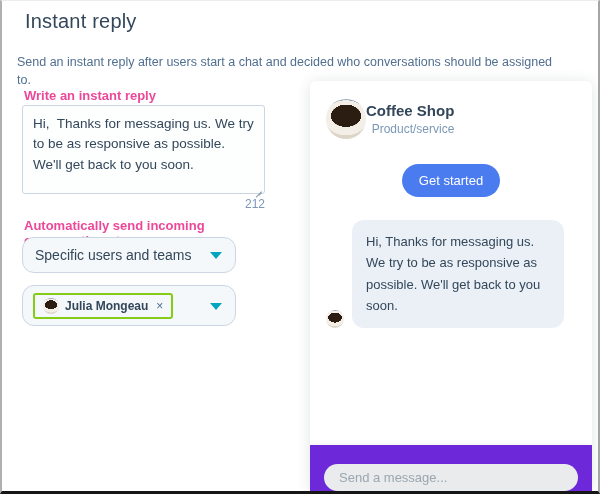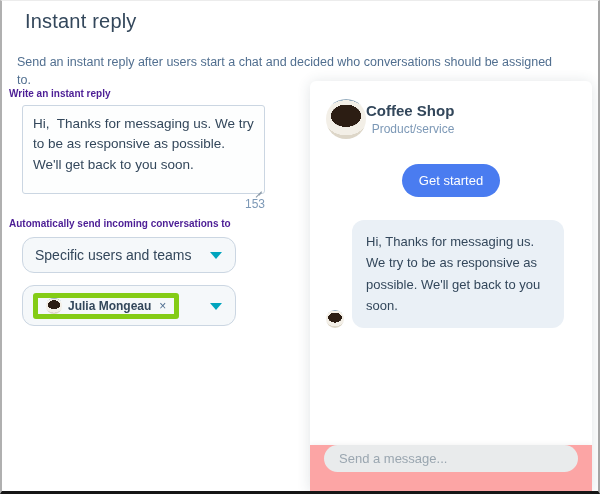--- a/index.html
+++ b/index.html
@@ -17,22 +17,22 @@
   
   .page-title {
     position:absolute; left:23px; top:9px;
     font-size:20px; font-weight:400; color:#33475b; letter-spacing:.2px;
   }
   .page-subtitle {
     position:absolute; left:15px; top:53px; right:30px;
     font-size:12.5px; color:#516f90; line-height:1.4;
   }
   .field-label {
-    position:absolute; left:7px;
-    font-size:10px; font-weight:700; color:#4c1d95;
+    position:absolute; left:22px;
+    font-size:13px; font-weight:700; color:#ec4899;
   }
   .label-reply  { top:87px; }
   .label-assign { top:217px; width:260px; }
 
   .reply-textarea {
     position:absolute; left:20px; top:104px; width:243px; height:89px;
     border:1px solid #cbd6e2; border-radius:3px; background:#fdfefe;
     padding:8px 10px; resize:none; outline:none;
     font-family:"Liberation Sans", sans-serif;
     font-size:13.5px; line-height:1.5; color:#33475b;
@@ -63,21 +63,21 @@
   .select-value  { font-size:14px; color:#33475b; }
   .caret {
     position:absolute; right:13px; top:50%; margin-top:-3px;
     width:0; height:0;
     border-left:6px solid transparent; border-right:6px solid transparent;
     border-top:7px solid #00a4bd;
   }
 
   .chip {
     display:flex; align-items:center; gap:6px;
-    background:#f5f8fa; border:5px solid #84cc16; border-radius:3px;
+    background:#f5f8fa; border:2px solid #84cc16; border-radius:3px;
     height:26px; padding:0 8px;
   }
   .chip-name { font-size:12px; font-weight:700; color:#33475b; }
   .chip-x { font-size:12px; color:#506e91; cursor:pointer; padding-left:2px; }
 
   .coffee-avatar {
     border-radius:50%; flex:none;
     background:
       radial-gradient(ellipse 38% 28% at 50% 42%, #2c1d13 0 99%, rgba(0,0,0,0) 100%),
       radial-gradient(ellipse 54% 44% at 50% 47%, #f3efe7 0 99%, rgba(0,0,0,0) 100%),
@@ -111,22 +111,22 @@
     font-family:"Liberation Sans", sans-serif;
   }
 
   .agent-row { display:flex; align-items:flex-end; gap:8px; margin-top:23px; }
   .agent-bubble {
     background:#eaf0f6; color:#33475b; font-size:13px; line-height:1.65;
     padding:11px 14px; border-radius:12px; max-width:212px;
   }
 
   .chat-footer {
-    height:46px; background:#fca5a5; flex:none;
-    display:flex; align-items:flex-start; padding:0 14px;
+    height:46px; background:#6d28d9; flex:none;
+    display:flex; align-items:flex-end; padding:0 14px;
     box-shadow:0 -1px 5px rgba(0,0,0,.05);
   }
   .chat-input {
     flex:1; height:27px; border:none; outline:none;
     border-radius:14px; background:#e9ebec; padding:0 15px;
     font-family:"Liberation Sans", sans-serif;
     font-size:13px; color:#33475b;
   }
   .chat-input::placeholder { color:#9aa6b0; }
 </style>
@@ -139,21 +139,21 @@
   <p class="page-subtitle">Send an instant reply after users start a chat and decided who conversations should be assigned to.</p>
 
   <label class="field-label label-reply">Write an instant reply</label>
 
   <textarea class="reply-textarea" style="">Hi,  Thanks for messaging us. We try to be as responsive as possible. We'll get back to you soon.</textarea>
   <div class="resize-handle">
       <span class="l1"></span>
       <span class="l2"></span>
     </div>
 
-  <div class="char-count">153</div>
+  <div class="char-count">212</div>
 
   <label class="field-label label-assign">Automatically send incoming conversations to</label>
 
   <div class="select select-single">
     <span class="select-value">Specific users and teams</span>
     <span class="caret"></span>
   </div>
 
   <div class="select select-multi">
     <div class="chip">

